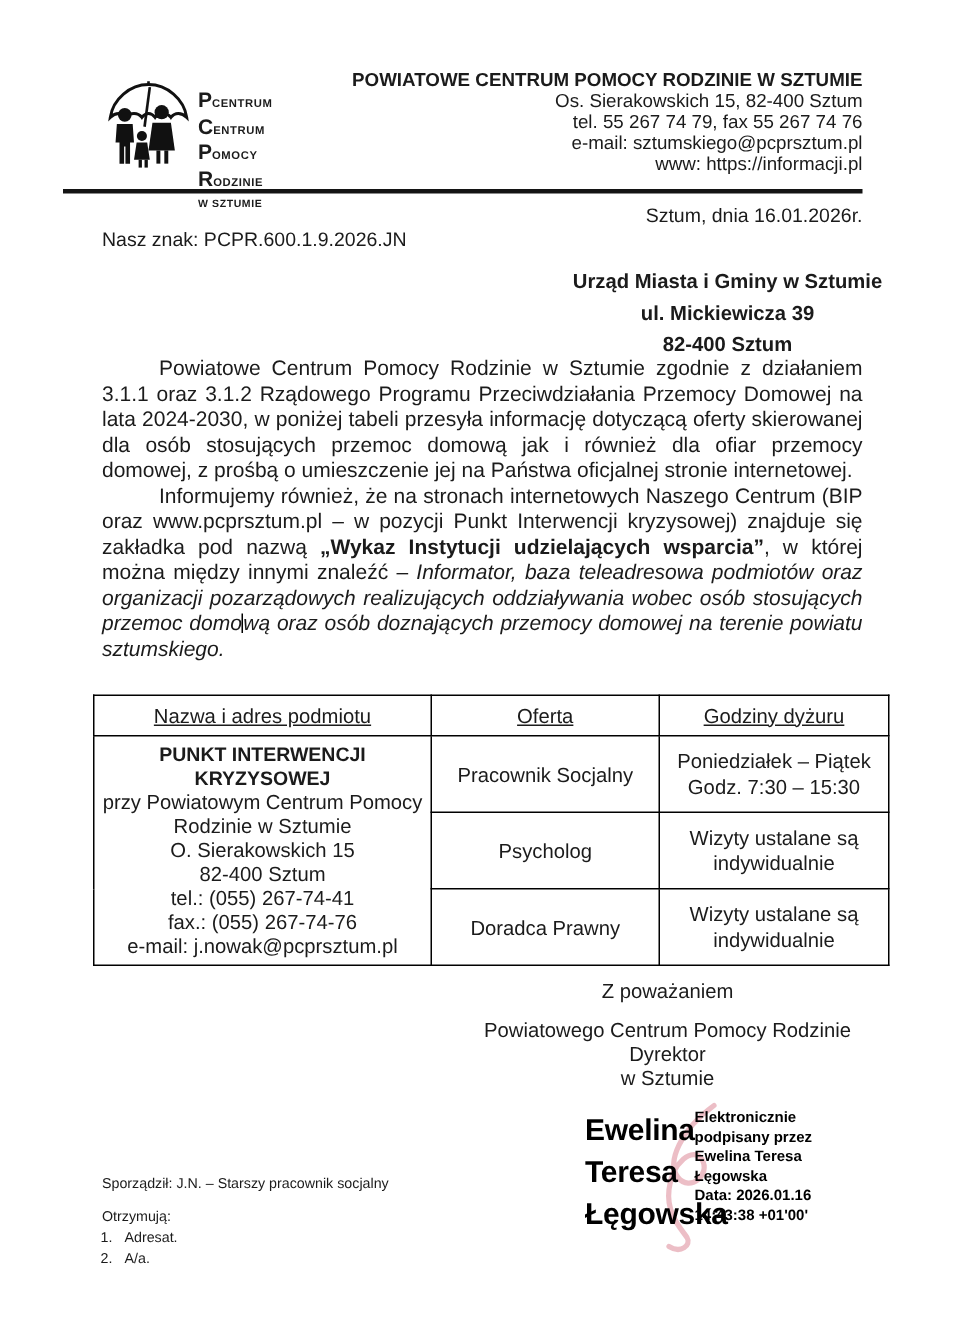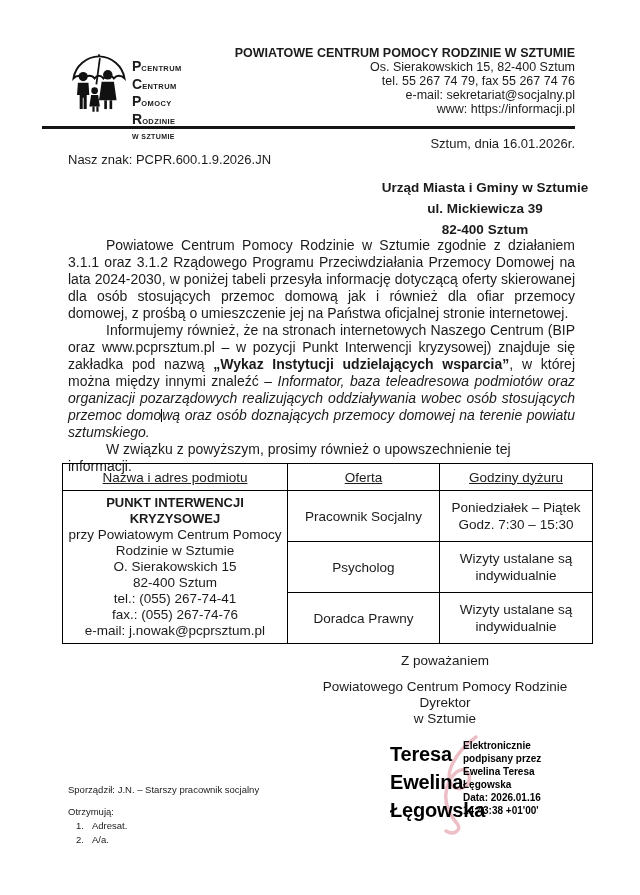--- a/index.html
+++ b/index.html
@@ -51,21 +51,21 @@
             font-size:13.5px; line-height:16px; }
   
   .sig-flourish { position:absolute; left:424px; top:731px; z-index:1; }
   .sig-name { position:absolute; left:390px; top:740px; z-index:2; font-size:20px;
               font-weight:bold; color:#000; line-height:28px; letter-spacing:-0.2px; }
   .sig-details { position:absolute; left:463px; top:739px; z-index:2; width:110px;
                  font-size:10px; font-weight:600; color:#000; line-height:13px; }
   
   .prepared { position:absolute; left:68px; top:784px; font-size:9.5px; }
   .distrib-label { position:absolute; left:68px; top:806px; font-size:9.5px; }
-  .distrib-item { position:absolute; left:76px; font-size:9.5px; }
+  .distrib-item { position:absolute; left:67px; font-size:9.5px; }
   .distrib-item .num { display:inline-block; width:16px; }
   .item-1 { top:820px; }
   .item-2 { top:834px; }
 </style>
 </head>
 <body>
 
 <div class="page">
 
   <div class="logo">
@@ -90,39 +90,38 @@
       <div class="logo-line"><span class="logo-initial">P</span><span class="logo-rest">OMOCY</span></div>
       <div class="logo-line"><span class="logo-initial">R</span><span class="logo-rest">ODZINIE</span></div>
       <div class="logo-sub">W SZTUMIE</div>
     </div>
   </div>
 
   <div class="org-block">
     <div class="org-name">POWIATOWE CENTRUM POMOCY RODZINIE W SZTUMIE</div>
     <div>Os. Sierakowskich 15, 82-400 Sztum</div>
     <div>tel. 55 267 74 79, fax 55 267 74 76</div>
-    <div>e-mail: sekretariat@socjalny.pl</div>
+    <div>e-mail: sztumskiego@pcprsztum.pl</div>
     <div>www: https://informacji.pl</div>
   </div>
 
   <div class="head-rule"></div>
 
   <div class="date-line">Sztum, dnia 16.01.2026r.</div>
   <div class="ref-line">Nasz znak: PCPR.600.1.9.2026.JN</div>
 
   <div class="recipient">
     <div>Urząd Miasta i Gminy w Sztumie</div>
     <div>ul. Mickiewicza 39</div>
     <div>82-400 Sztum</div>
   </div>
 
   <div class="body-text">
     <p>Powiatowe Centrum Pomocy Rodzinie w Sztumie zgodnie z działaniem 3.1.1 oraz 3.1.2 Rządowego Programu Przeciwdziałania Przemocy Domowej na lata 2024-2030, w poniżej tabeli przesyła informację dotyczącą oferty skierowanej dla osób stosujących przemoc domową jak i również dla ofiar przemocy domowej, z prośbą o umieszczenie jej na Państwa oficjalnej stronie internetowej.</p>
     <p><span>Informujemy również, że na stronach internetowych Naszego Centrum (BIP oraz www.pcprsztum.pl – w pozycji Punkt Interwencji kryzysowej) znajduje się zakładka pod nazwą </span><span class="seg-bold">„Wykaz Instytucji udzielających wsparcia”</span><span>, w której można między innymi znaleźć – </span><span class="seg-italic">Informator, baza teleadresowa podmiotów oraz organizacji pozarządowych realizujących oddziaływania wobec osób stosujących przemoc domo</span><span class="caret"></span><span class="seg-italic">wą oraz osób doznających przemocy domowej na terenie powiatu sztumskiego.</span></p>
-    <p class="no-just">W związku z powyższym, prosimy również o upowszechnienie tej informacji.</p>
   </div>
 
   <table class="offer-table">
     <tbody>
         <tr>
       <th class="col-entity">Nazwa i adres podmiotu</th>
       <th class="col-offer">Oferta</th>
       <th class="col-hours">Godziny dyżuru</th>
     </tr>
     <tr class="row-body">
@@ -163,22 +162,22 @@
   <div class="signer">
     <div>Powiatowego Centrum Pomocy Rodzinie</div>
     <div>Dyrektor</div>
     <div>w Sztumie</div>
   </div>
 
   <svg class="sig-flourish" width="72" height="108" viewBox="0 0 72 108">
     <path d="M52,6 C30,22 20,44 28,54 C36,64 50,52 44,42 C38,33 24,44 22,62 C20,78 30,88 34,94 C37,99 30,105 22,100" stroke="#e7aeb8" stroke-width="3.5" fill="none" stroke-linecap="round" opacity="0.8"></path>
   </svg>
   <div class="sig-name">
+    <div>Ewelina</div>
     <div>Teresa</div>
-    <div>Ewelina</div>
     <div>Łęgowska</div>
   </div>
   <div class="sig-details">
     <div>Elektronicznie</div>
     <div>podpisany przez</div>
     <div>Ewelina Teresa</div>
     <div>Łęgowska</div>
     <div>Data: 2026.01.16</div>
     <div>14:43:38 +01'00'</div>
   </div>

